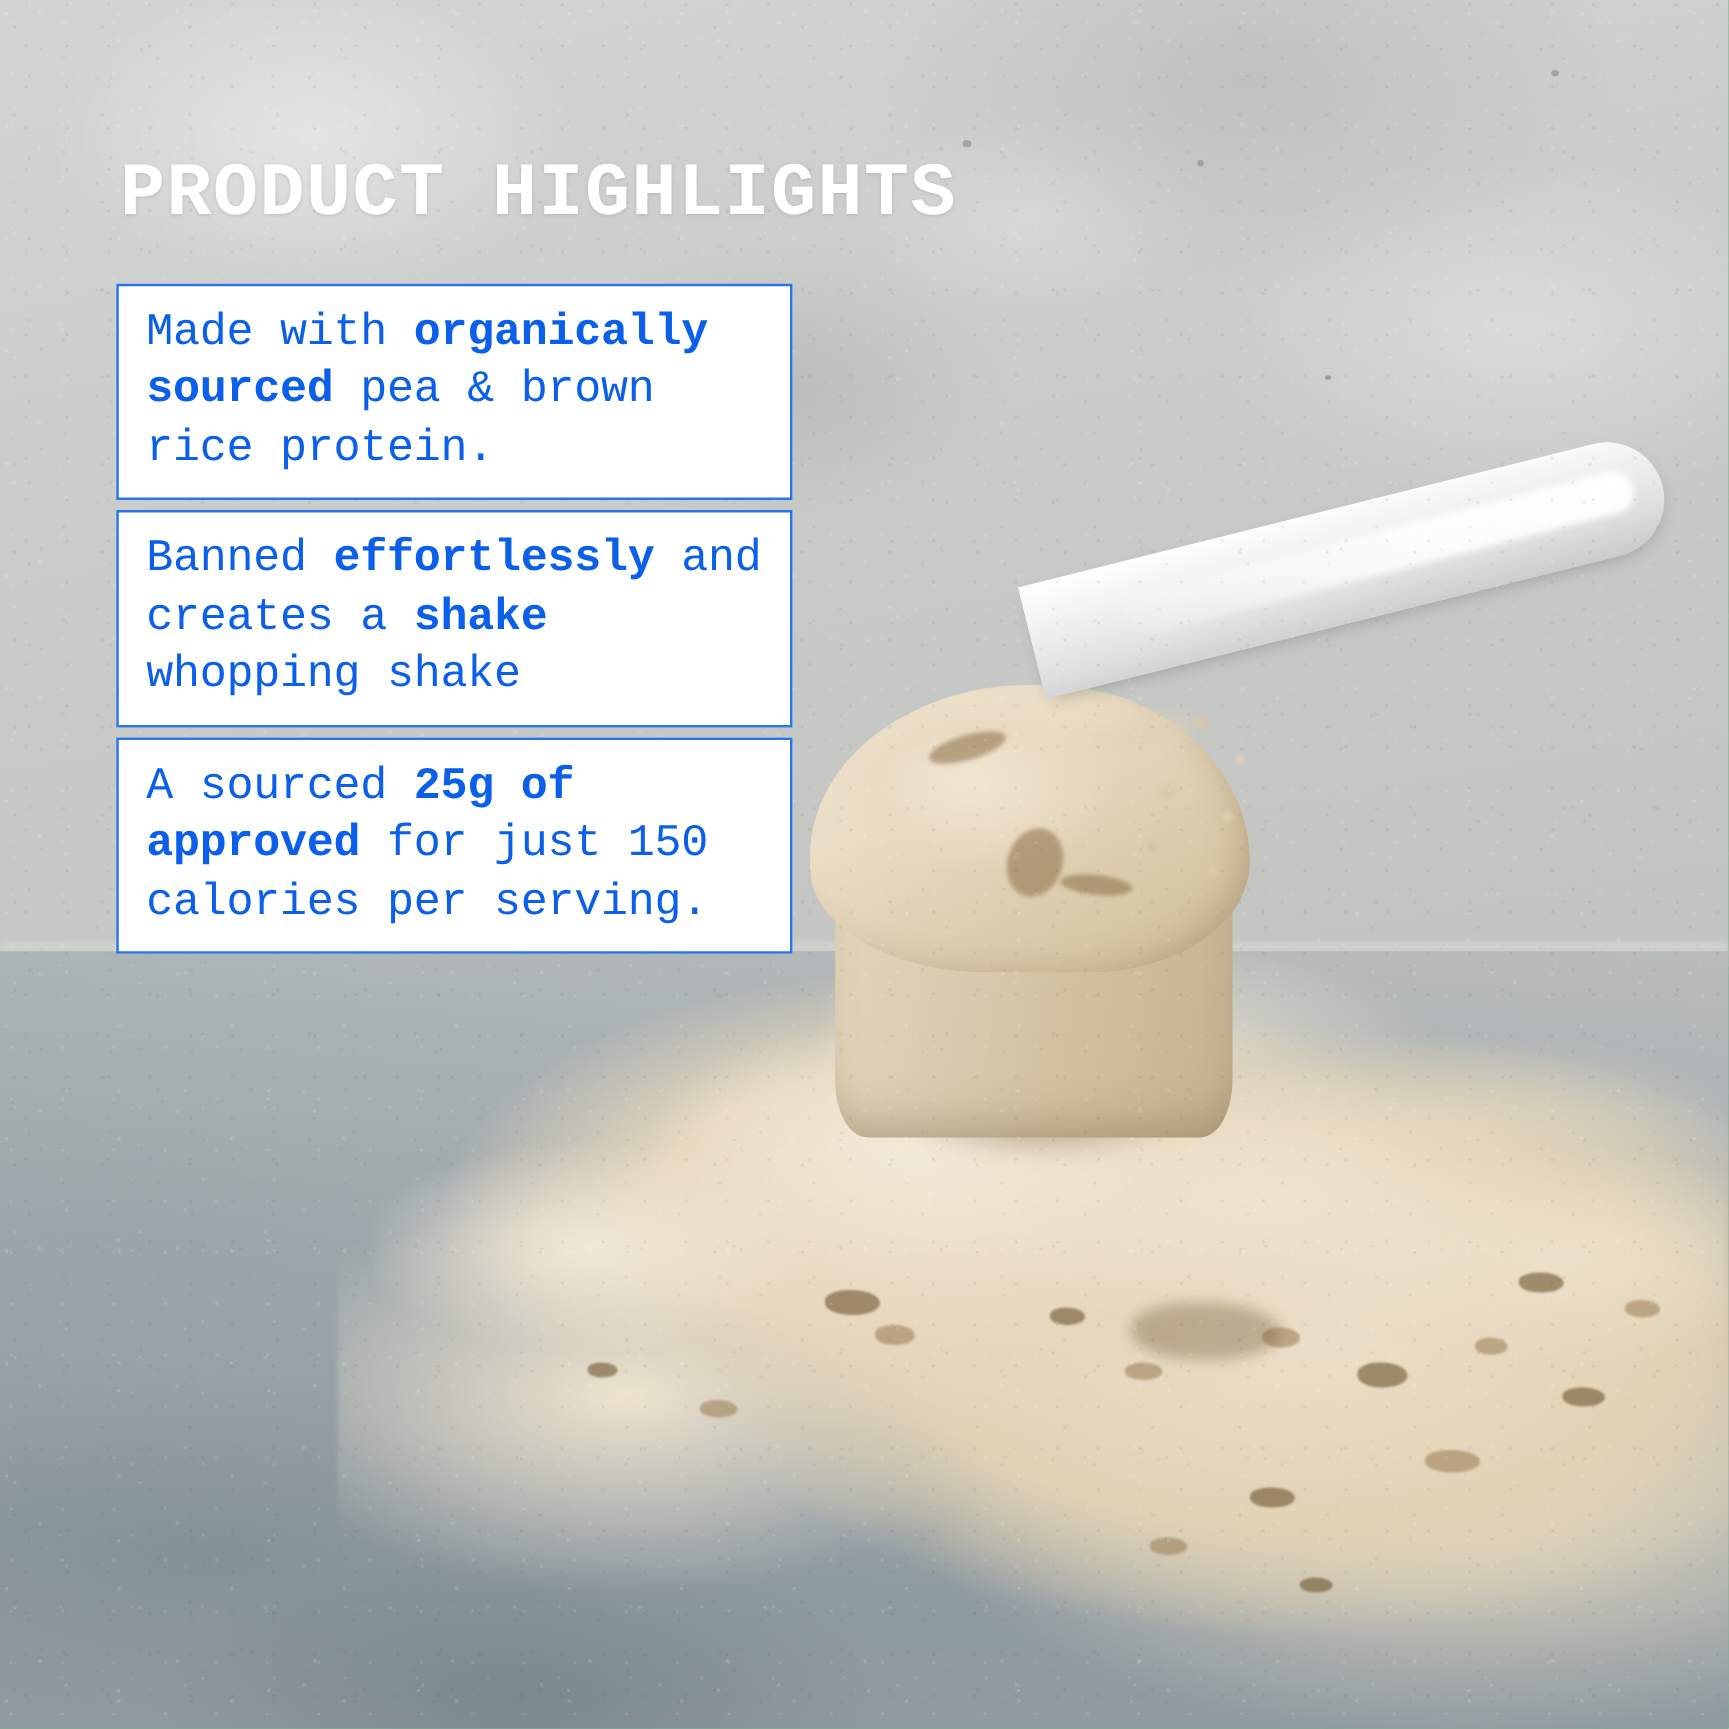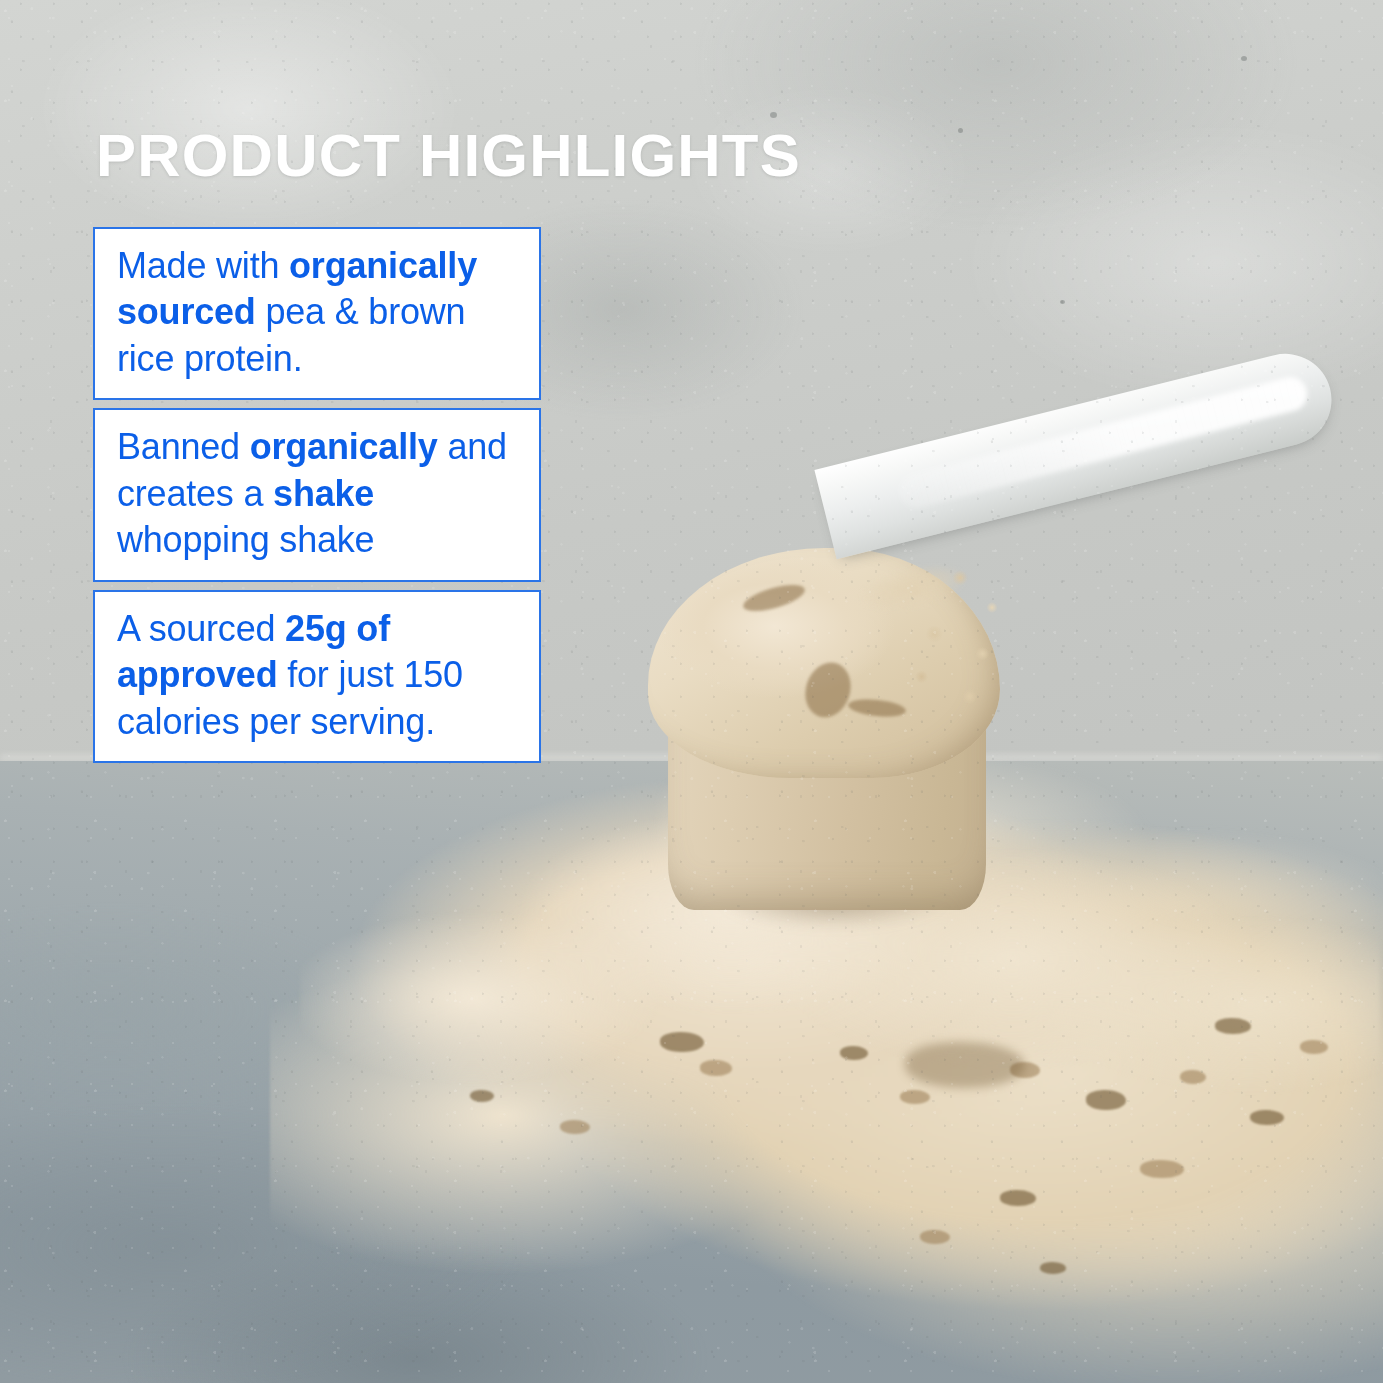--- a/index.html
+++ b/index.html
@@ -6,21 +6,21 @@
   html, body {
     margin: 0;
     padding: 0;
     background: #ffffff;
   }
   #canvas {
     position: relative;
     width: 1383px;
     height: 1383px;
     overflow: hidden;
-    font-family: Liberation Sans, sans-serif;
+    font-family: Liberation Mono, monospace;
     background: #15803d;
   }
 
   
   .photo {
     position: absolute;
     inset: 0;
     overflow: hidden;
   }
 
@@ -231,21 +231,21 @@
     letter-spacing: 1.2px;
     color: #ffffff;
     line-height: 1;
     white-space: nowrap;
     text-shadow: 0 1px 3px rgba(90,95,95,.22);
   }
   .cards {
     position: absolute;
     left: 93px;
     top: 227px;
-    width: 448px;
+    width: 541px;
   }
   .card {
     background: #ffffff;
     border: 2px solid #2a74e8;
     box-sizing: border-box;
     margin-bottom: 8px;
     padding: 14px 20px 16px 22px;
     color: #0b5fe8;
     font-size: 36px;
     line-height: 1.29;
@@ -308,18 +308,18 @@
 
     <div class="grain"></div>
     <div class="grain2"></div>
   </div>
 
   <div class="overlay">
     <div class="headline">PRODUCT HIGHLIGHTS</div>
 
     <div class="cards" id="cards">
         <div class="card"><span>Made with </span><b>organically sourced</b><span> pea &amp; brown rice protein.</span></div>
-        <div class="card"><span>Banned </span><b>organically</b><span> and creates a </span><b>shake</b><span> whopping shake</span></div>
+        <div class="card"><span>Banned </span><b>effortlessly</b><span> and creates a </span><b>shake</b><span> whopping shake</span></div>
         <div class="card"><span>A sourced </span><b>25g of approved</b><span> for just 150 calories per serving.</span></div>
       </div>
   </div>
 
 </div>
 
 </body></html>

